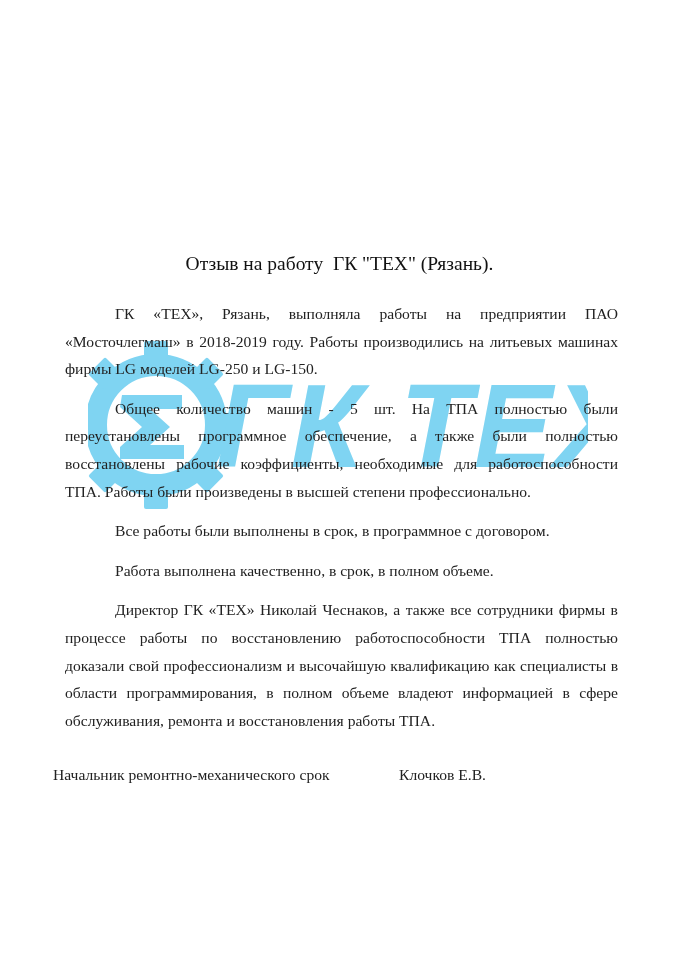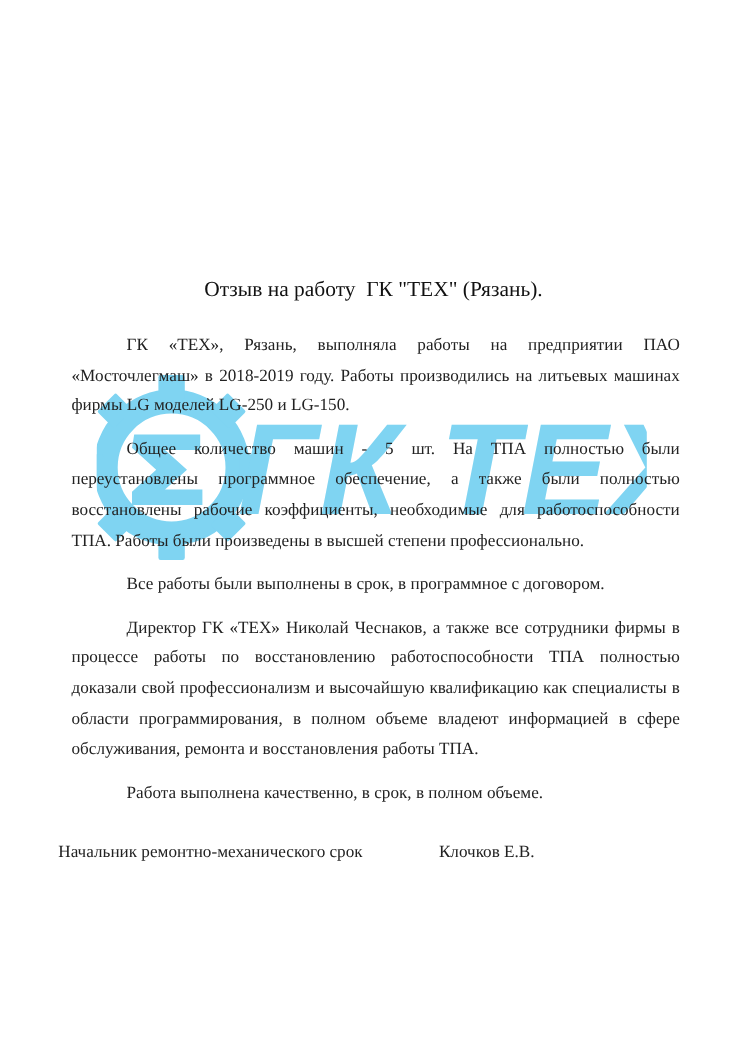--- a/index.html
+++ b/index.html
@@ -91,21 +91,21 @@
   </svg>
 </div>
 
 <div class="page">
   <div class="title">Отзыв на работу  ГК "ТЕХ" (Рязань).</div>
 
   <div class="body-text">
     <p>ГК «ТЕХ», Рязань, выполняла работы на предприятии ПАО «Мосточлегмаш» в 2018-2019 году. Работы производились на литьевых машинах фирмы LG моделей LG-250 и LG-150.</p>
     <p>Общее количество машин - 5 шт. На ТПА полностью были переустановлены программное обеспечение, а также были  полностью восстановлены рабочие коэффициенты, необходимые для работоспособности ТПА. Работы были произведены в высшей степени профессионально.</p>
     <p>Все работы были выполнены в срок, в программное с договором.</p>
+    <p>Работа выполнена качественно, в срок, в полном объеме.</p>
     <p>Директор ГК «ТЕХ» Николай Чеснаков, а также все сотрудники фирмы в процессе работы по восстановлению работоспособности ТПА полностью доказали свой профессионализм и высочайшую квалификацию как специалисты в области программирования, в полном объеме владеют информацией в сфере обслуживания, ремонта и восстановления работы ТПА.</p>
-    <p>Работа выполнена качественно, в срок, в полном объеме.</p>
   </div>
 
   <div class="signature">
     <span class="position">Начальник ремонтно-механического срок</span>
     <span class="name">Клочков Е.В.</span>
   </div>
 </div>
 
 </body></html>

